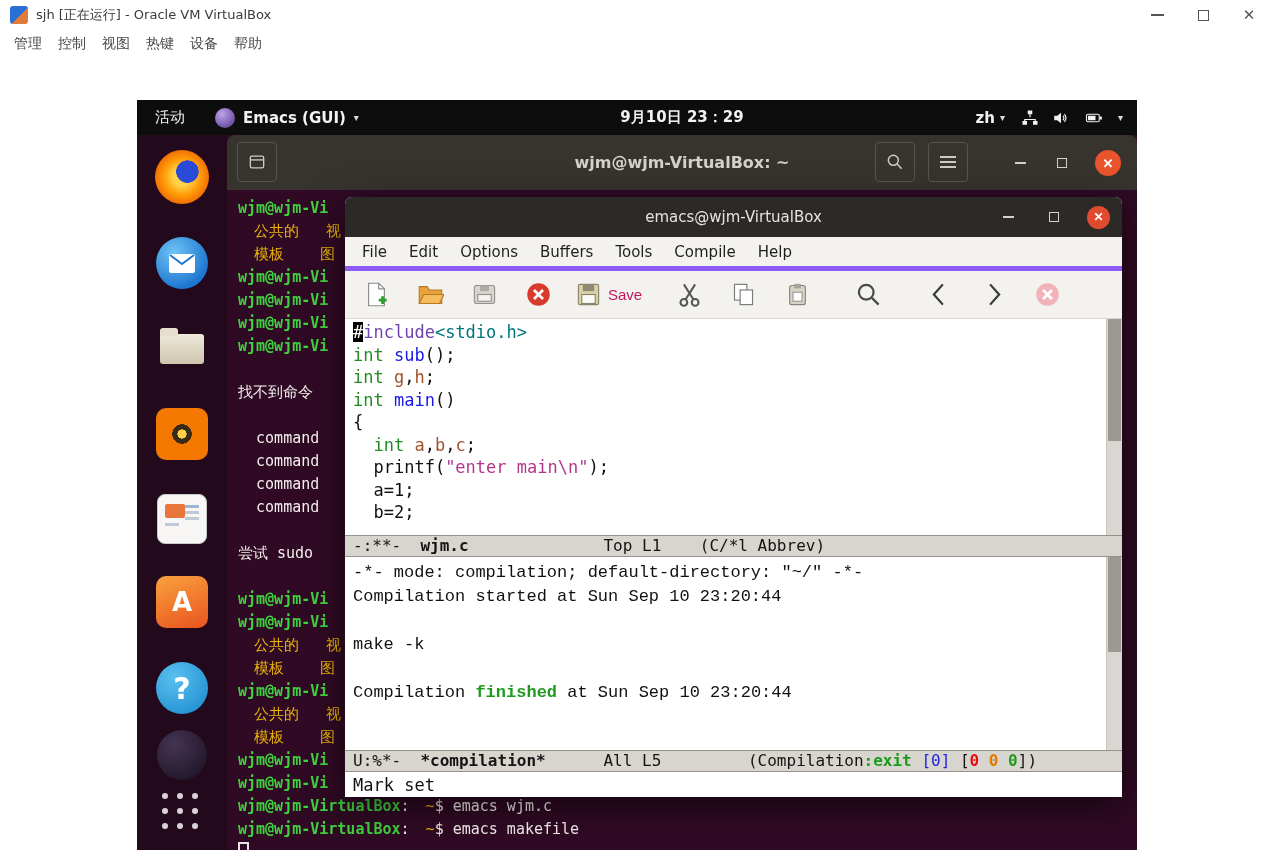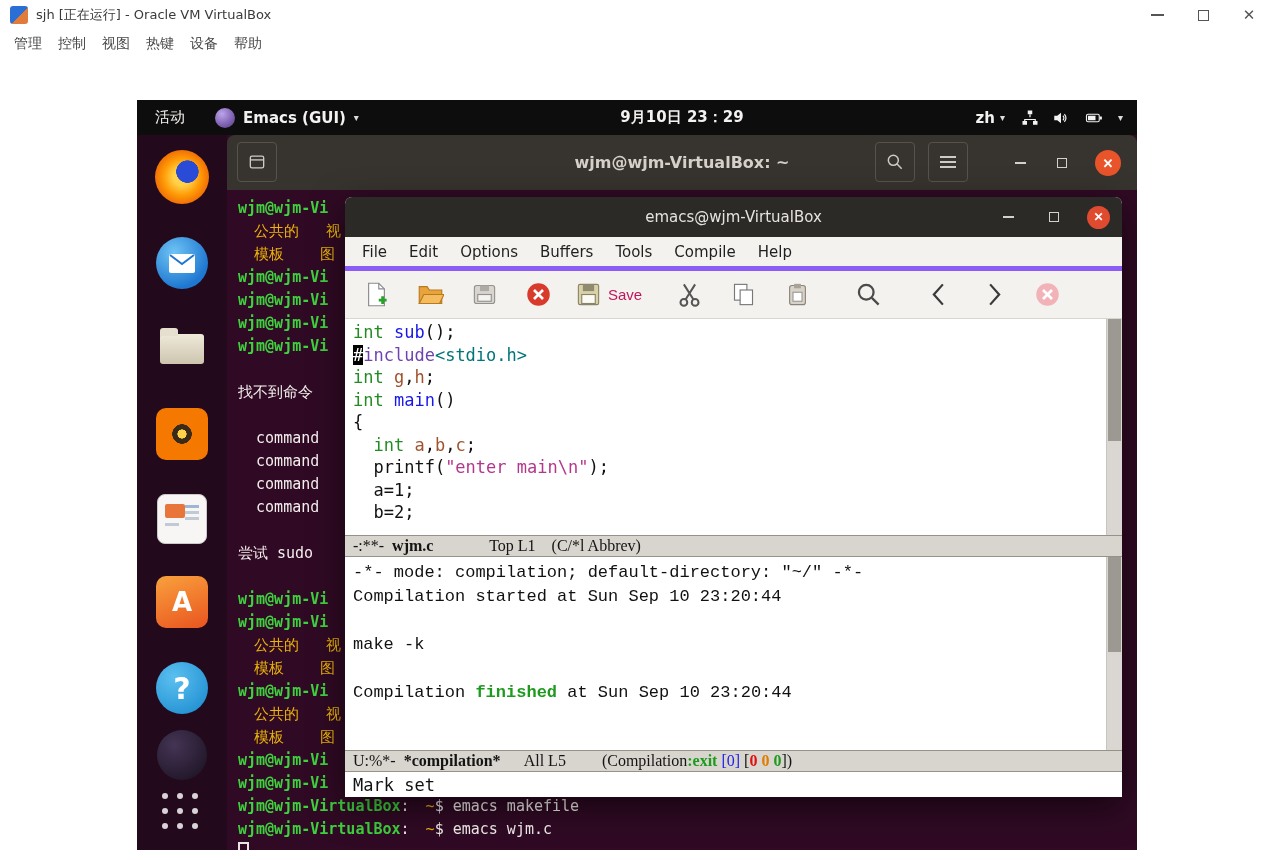--- a/index.html
+++ b/index.html
@@ -116,21 +116,21 @@
     font-family:"DejaVu Sans Mono",monospace;font-size:17px;line-height:22.5px;padding:2px 0 0 8px;color:#111;}
   .e-code .tline{height:22.5px;}
   .e-scroll{position:absolute;right:0;width:16px;background:#dad7d2;border-left:1px solid #c8c5bf;}
   .s1{top:122px;height:216px;} .s2{top:360px;height:193px;}
   .e-thumb{position:absolute;left:1px;right:1px;background:#9c9993;}
   .t1{top:0;height:122px;} .t2{top:0;height:95px;}
 
   .e-modeline{position:absolute;left:0;right:0;height:22px;background:#d8d4ce;
     border-top:1px solid #979289;border-bottom:1px solid #979289;
     font-family:"DejaVu Sans Mono",monospace;font-size:16px;color:#141414;padding-left:8px;overflow:hidden;}
-  .e-modeline .tline{height:29px;line-height:20px;font-family:Liberation Serif, serif;}
+  .e-modeline .tline{height:29px;line-height:20px;}
   .m1{top:338px;} .m2{top:553px;}
 
   .e-comp{position:absolute;top:360px;left:0;right:16px;height:193px;background:#fff;overflow:hidden;
     font-family:Liberation Mono, monospace;font-size:17px;line-height:24px;padding:4px 0 16px 8px;color:#111;}
   .e-comp .tline{height:24px;}
   .e-minibuf{position:absolute;top:575px;left:0;right:0;height:25px;background:#fff;display:flex;align-items:center;
     font-family:"DejaVu Sans Mono",monospace;font-size:17px;color:#111;padding-left:8px;border-radius:0 0 2px 2px;}
 
   
   .tk-type{color:#228b22;}
@@ -307,22 +307,22 @@
         <div class="tline">&nbsp;</div>
         <div class="tline"><span class="tk-prompt">wjm@wjm-Vi</span></div>
         <div class="tline"><span class="tk-prompt">wjm@wjm-Vi</span></div>
         <div class="tline"><span class="tk-dir">公共的   视</span></div>
         <div class="tline"><span class="tk-dir">模板    图</span></div>
         <div class="tline"><span class="tk-prompt">wjm@wjm-Vi</span></div>
         <div class="tline"><span class="tk-dir">公共的   视</span></div>
         <div class="tline"><span class="tk-dir">模板    图</span></div>
         <div class="tline"><span class="tk-prompt">wjm@wjm-Vi</span></div>
         <div class="tline"><span class="tk-prompt">wjm@wjm-Vi</span></div>
+        <div class="tline"><span class="tk-prompt">wjm@wjm-VirtualBox</span><span>:</span><span class="tk-dir">~</span><span>$ emacs wjm.c</span></div>
         <div class="tline"><span class="tk-prompt">wjm@wjm-VirtualBox</span><span>:</span><span class="tk-dir">~</span><span>$ emacs makefile</span></div>
-        <div class="tline"><span class="tk-prompt">wjm@wjm-VirtualBox</span><span>:</span><span class="tk-dir">~</span><span>$ emacs wjm.c</span></div>
         <div class="tline"><span class="tk-hollow"></span></div>
       </div>
   </div>
 
   <div class="emacs">
     <div class="e-titlebar">
       <span class="e-title">emacs@wjm-VirtualBox</span>
       <span class="e-controls">
         <button class="term-ctl" style="position:static">
             <span class="bar-min-light"></span>
@@ -417,22 +417,22 @@
       </button>
       <button class="tb-btn">
         <svg viewBox="0 0 24 24">
             <circle cx="12" cy="12" r="10" fill="#f2b3b8"></circle>
             <path d="M8 8l8 8M16 8l-8 8" stroke="#fff" stroke-width="2.4"></path>
           </svg>
       </button>
     </div>
 
     <div class="e-code">
+        <div class="tline"><span class="tk-cursor">#</span><span class="tk-pp">include</span><span class="tk-inc">&lt;stdio.h&gt;</span></div>
         <div class="tline"><span class="tk-type">int</span><span> </span><span class="tk-fn">sub</span><span>();</span></div>
-        <div class="tline"><span class="tk-cursor">#</span><span class="tk-pp">include</span><span class="tk-inc">&lt;stdio.h&gt;</span></div>
         <div class="tline"><span class="tk-type">int</span><span> </span><span class="tk-var">g</span><span>,</span><span class="tk-var">h</span><span>;</span></div>
         <div class="tline"><span class="tk-type">int</span><span> </span><span class="tk-fn">main</span><span>()</span></div>
         <div class="tline"><span>{</span></div>
         <div class="tline"><span>  </span><span class="tk-type">int</span><span> </span><span class="tk-var">a</span><span>,</span><span class="tk-var">b</span><span>,</span><span class="tk-var">c</span><span>;</span></div>
         <div class="tline"><span>  printf(</span><span class="tk-str">"enter main\n"</span><span>);</span></div>
         <div class="tline"><span>  a=1;</span></div>
         <div class="tline"><span>  b=2;</span></div>
       </div>
     <div class="e-scroll s1">
         <div class="e-thumb t1"></div>

